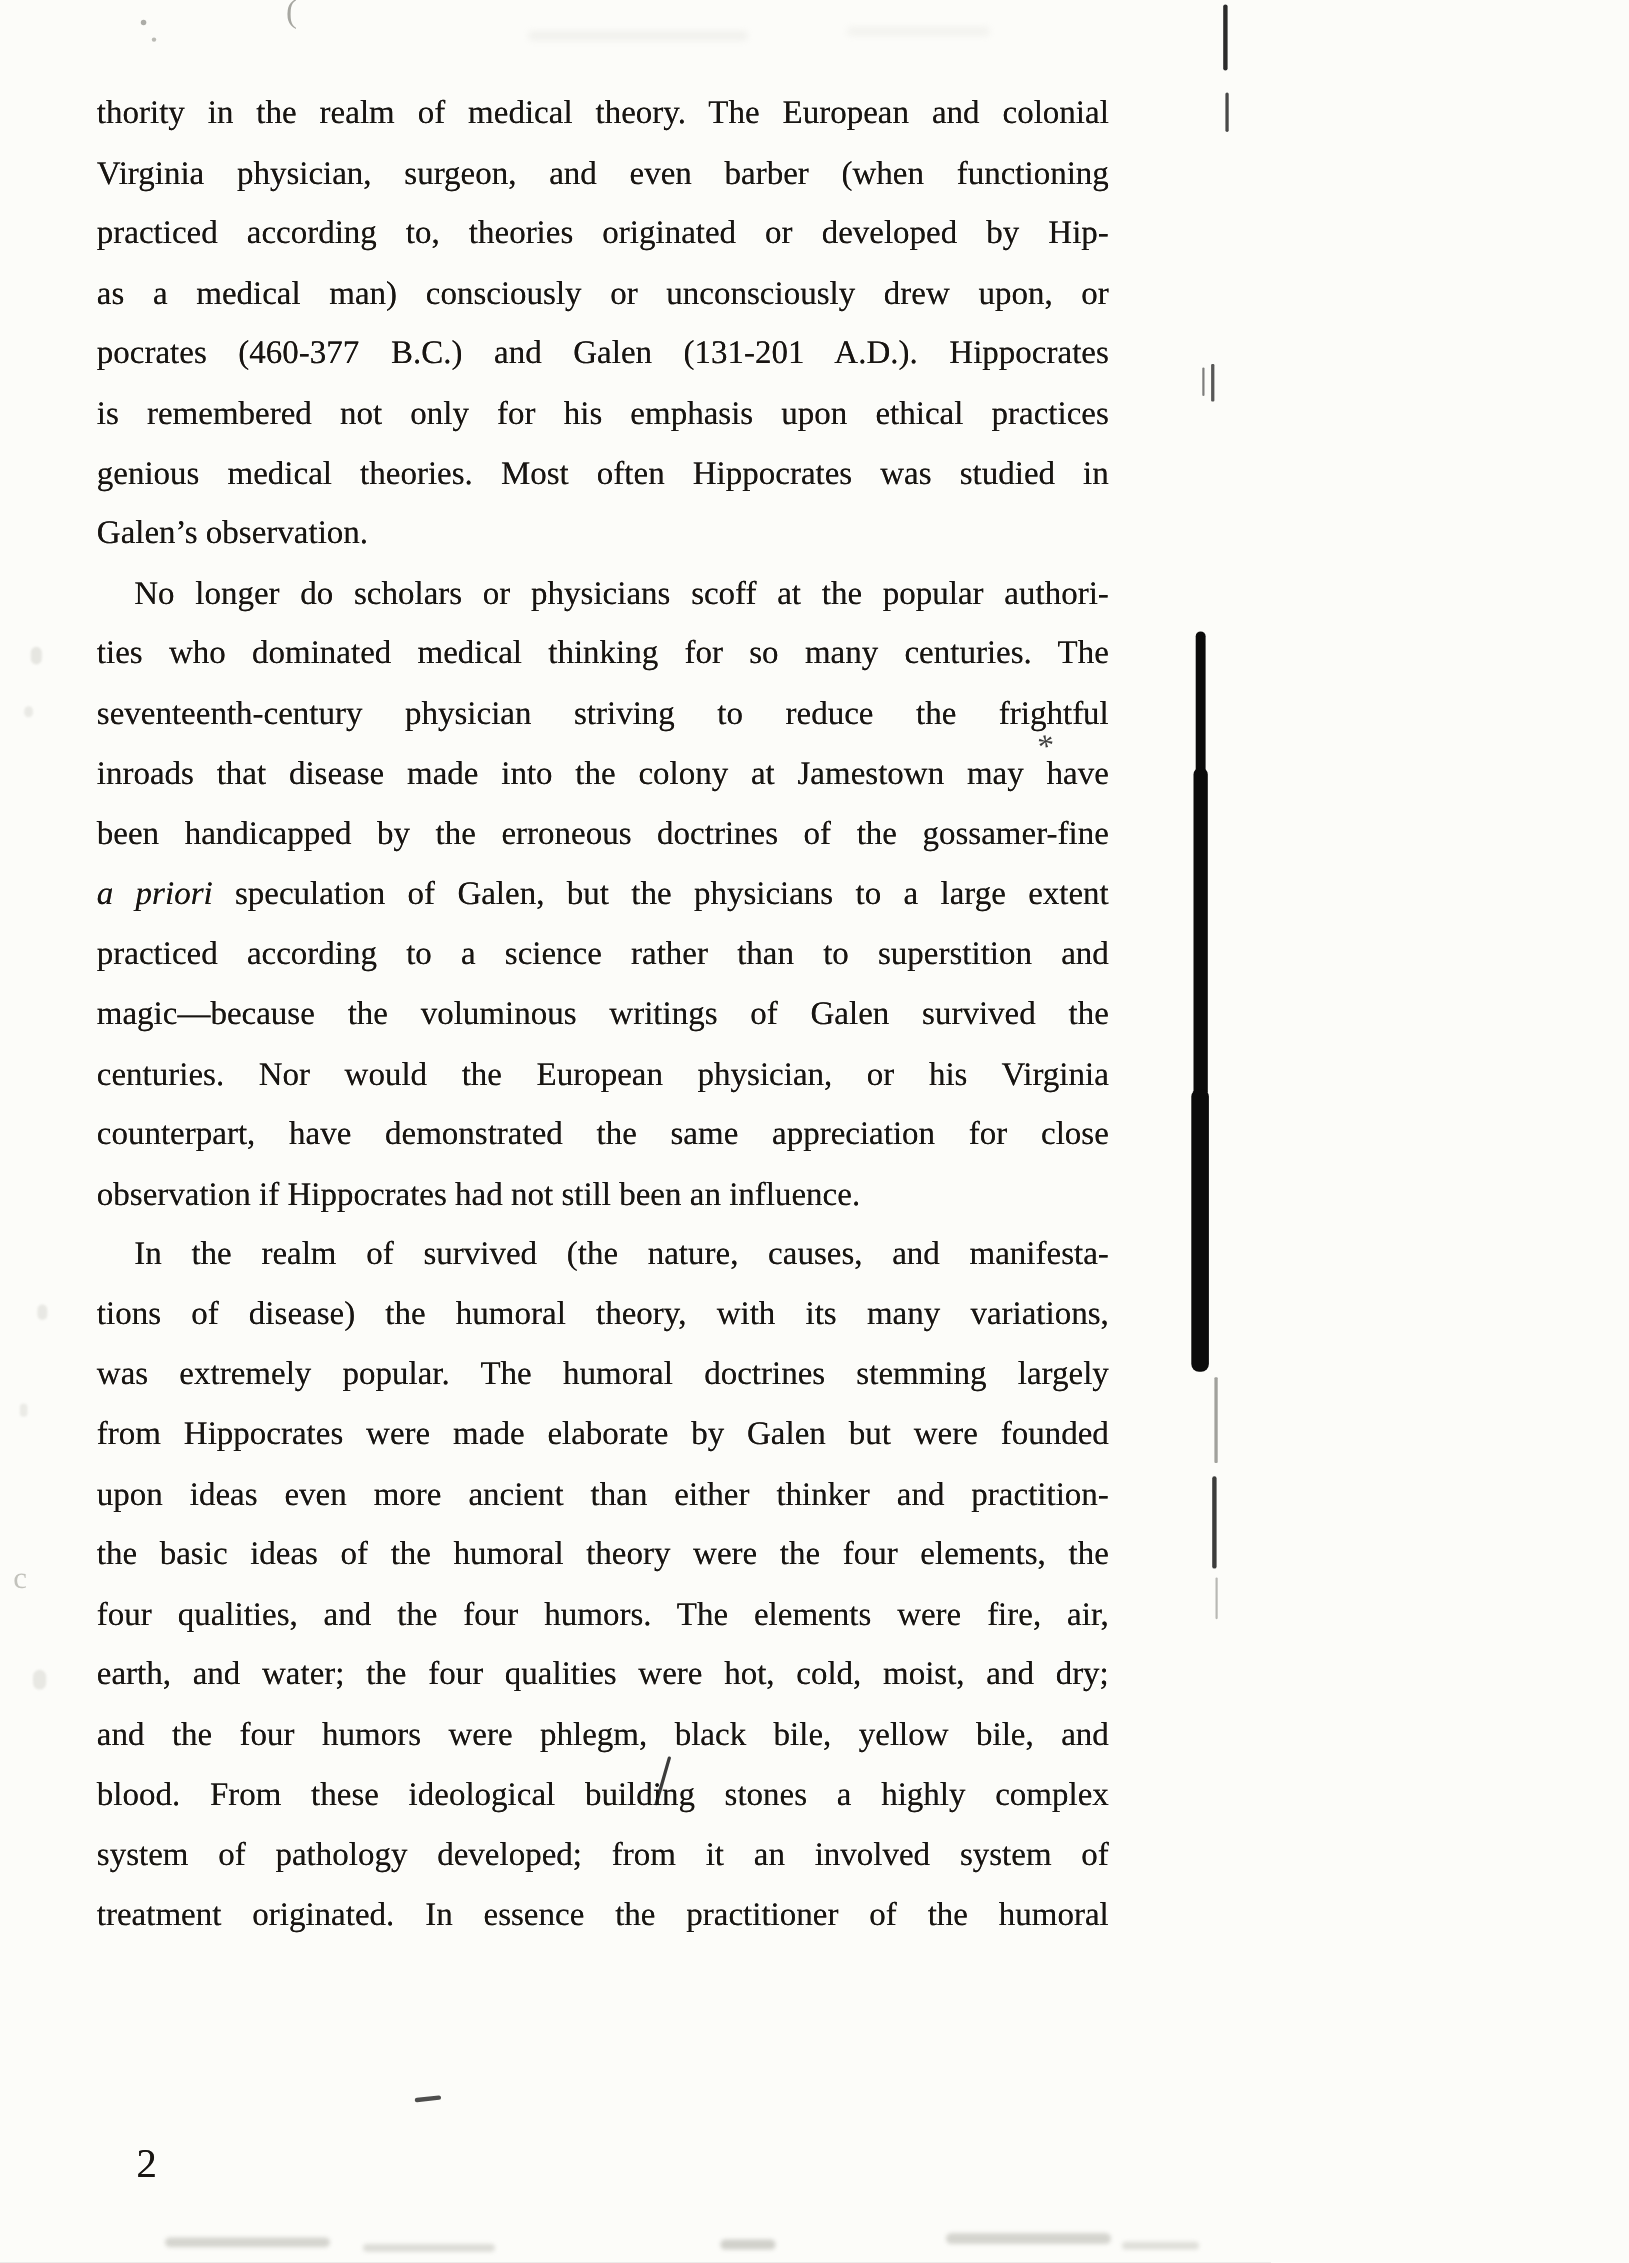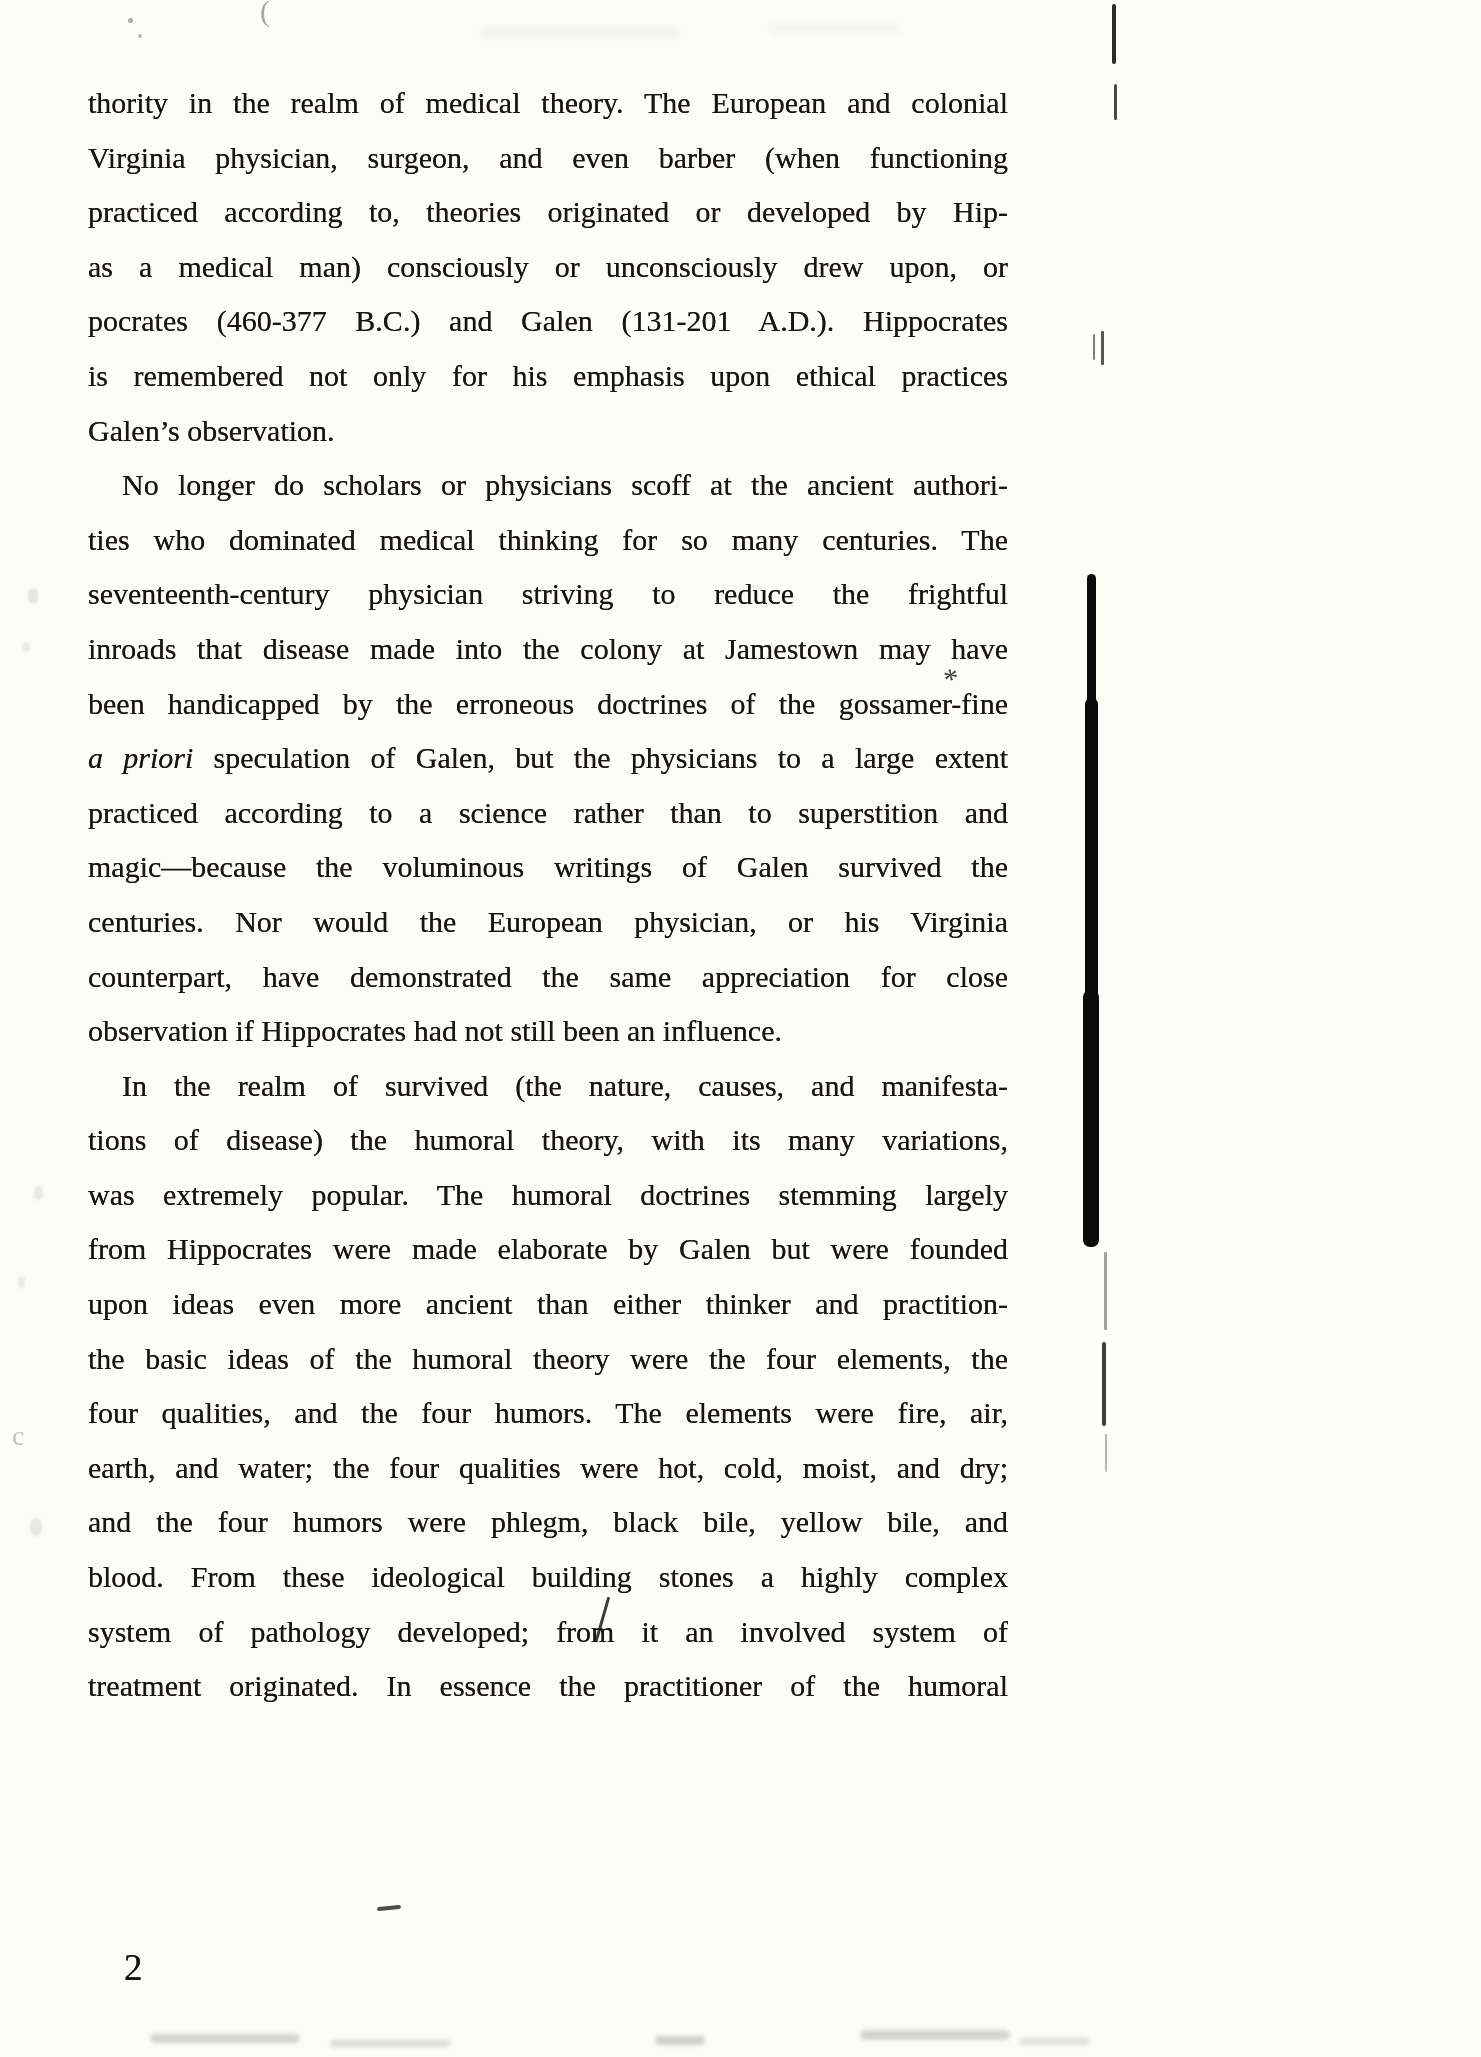--- a/index.html
+++ b/index.html
@@ -45,24 +45,25 @@
 
 <div class="page">
   <div class="text-block">
       <div class="paragraph">
         <div class="line">thority in the realm of medical theory. The European and colonial</div>
         <div class="line">Virginia physician, surgeon, and even barber (when functioning</div>
         <div class="line">practiced according to, theories originated or developed by Hip-</div>
         <div class="line">as a medical man) consciously or unconsciously drew upon, or</div>
         <div class="line">pocrates (460-377 B.C.) and Galen (131-201 A.D.). Hippocrates</div>
         <div class="line">is remembered not only for his emphasis upon ethical practices</div>
+        <div class="line">genious medical theories. Most often Hippocrates was studied in</div>
         <div class="line last">Galen’s observation.</div>
       </div>
       <div class="paragraph">
-        <div class="line indent">No longer do scholars or physicians scoff at the ancient authori-</div>
+        <div class="line indent">No longer do scholars or physicians scoff at the popular authori-</div>
         <div class="line">ties who dominated medical thinking for so many centuries. The</div>
         <div class="line">seventeenth-century physician striving to reduce the frightful</div>
         <div class="line">inroads that disease made into the colony at Jamestown may have</div>
         <div class="line">been handicapped by the erroneous doctrines of the gossamer-fine</div>
         <div class="line"><span class="italic">a priori</span><span> speculation of Galen, but the physicians to a large extent</span></div>
         <div class="line">practiced according to a science rather than to superstition and</div>
         <div class="line">magic—because the voluminous writings of Galen survived the</div>
         <div class="line">centuries. Nor would the European physician, or his Virginia</div>
         <div class="line">counterpart, have demonstrated the same appreciation for close</div>
         <div class="line last">observation if Hippocrates had not still been an influence.</div>

